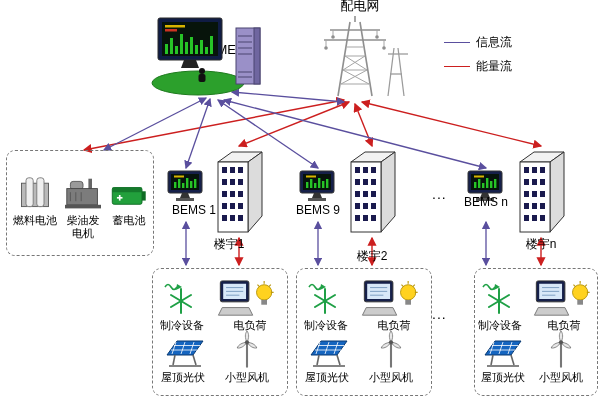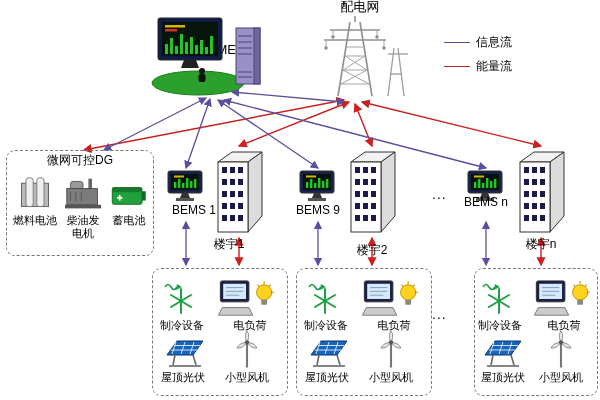--- a/index.html
+++ b/index.html
@@ -80,21 +80,21 @@
     <g stroke="#4a4470" stroke-width="1">
       <line x1="88" y1="20" x2="102" y2="20"></line>
         <line x1="88" y1="26" x2="102" y2="26"></line>
       <line x1="88" y1="32" x2="102" y2="32"></line>
         <line x1="88" y1="38" x2="102" y2="38"></line>
       <line x1="88" y1="56" x2="102" y2="56"></line>
         <line x1="88" y1="61" x2="102" y2="61"></line>
     </g>
   </svg>
 
-  <div class="lbl big" style="left:328px;top:0;width:64px;">配电网</div>
+  <div class="lbl big" style="left:328px;top:0;width:64px;font-family:Liberation Mono, monospace;">配电网</div>
   <svg class="abs" style="left:300px;top:14px;" width="115" height="84" viewBox="0 0 115 84">
     <g stroke="#8f8f8f" stroke-width="1.6" fill="none">
       <line x1="38" y1="82" x2="50" y2="8"></line>
         <line x1="72" y1="82" x2="60" y2="8"></line>
       <line x1="30" y1="16" x2="80" y2="16"></line>
         <line x1="24" y1="26" x2="86" y2="26"></line>
       <line x1="55" y1="2" x2="55" y2="8"></line>
     </g>
     <g stroke="#a5a5a5" stroke-width="1">
       <line x1="41" y1="70" x2="69" y2="70"></line>
@@ -129,21 +129,20 @@
       <span class="sw" style="border-color:#5a4f9e;"></span>
       <span>信息流</span>
     </div>
     <div class="row">
       <span class="sw" style="border-color:#cc1f1f;"></span>
       <span>能量流</span>
     </div>
   </div>
 
   <div class="dash" style="left:6px;top:150px;width:146px;height:104px;">
-    <div class="lbl" style="left:0;top:3px;width:146px;">微网可控DG</div>
 
     <svg class="abs" style="left:12px;top:25px;" width="32" height="36" viewBox="0 0 34 40">
       <rect x="2" y="8" width="30" height="26" fill="#b9b9b9" stroke="#555"></rect>
       <rect x="7" y="2" width="8" height="32" rx="3" fill="#efefef" stroke="#777"></rect>
       <rect x="19" y="2" width="8" height="32" rx="3" fill="#efefef" stroke="#777"></rect>
     </svg>
     <div class="lbl sm" style="left:6px;top:63px;width:44px;">燃料电池</div>
 
     <svg class="abs" style="left:58px;top:25px;" width="36" height="36" viewBox="0 0 40 40">
       <rect x="6" y="6" width="14" height="9" rx="3" fill="#9a9a9a" stroke="#555"></rect>
@@ -237,21 +236,21 @@
         <rect x="16" y="45" width="5" height="6"></rect>
         <rect x="24" y="45" width="5" height="6"></rect>
       <rect x="8" y="57" width="5" height="6"></rect>
         <rect x="16" y="57" width="5" height="6"></rect>
         <rect x="24" y="57" width="5" height="6"></rect>
       <rect x="8" y="69" width="5" height="6"></rect>
         <rect x="16" y="69" width="5" height="6"></rect>
         <rect x="24" y="69" width="5" height="6"></rect>
     </g>
   </svg>
-  <div class="lbl" style="left:347px;top:244px;width:50px;">楼宇2</div>
+  <div class="lbl" style="left:347px;top:250px;width:50px;">楼宇2</div>
 
   <div class="ell" style="left:432px;top:186px;">...</div>
 
   <svg class="abs" style="left:466px;top:170px;" width="40" height="32" viewBox="0 0 40 32">
     <rect x="2" y="1" width="34" height="22" rx="2" fill="#16204a" stroke="#333"></rect>
     <rect x="5" y="4" width="28" height="16" fill="#06130b"></rect>
     <g fill="#27c427">
         <rect x="8" y="12" width="2.4" height="6"></rect>
         <rect x="12" y="9" width="2.4" height="9"></rect>
         <rect x="16" y="13" width="2.4" height="5"></rect>

